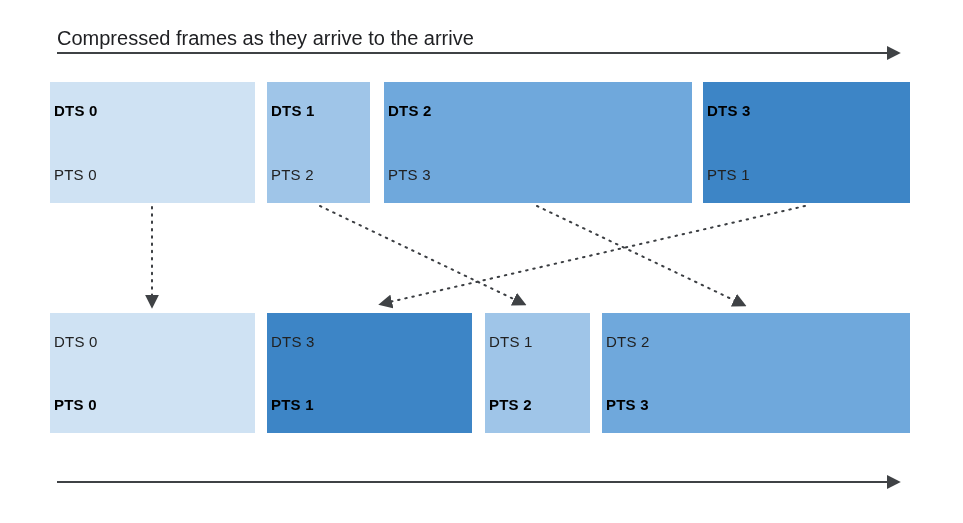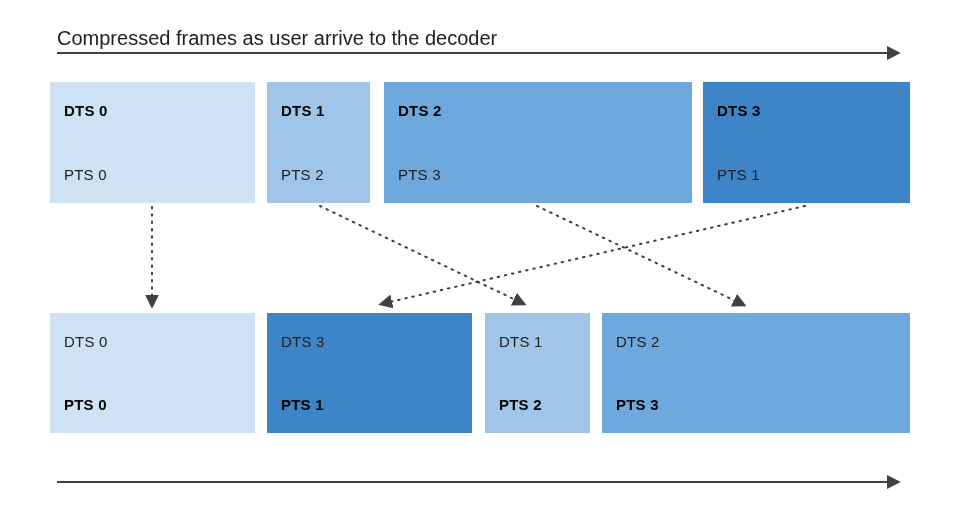--- a/index.html
+++ b/index.html
@@ -38,21 +38,21 @@
     stroke-dasharray:1.5 5.8;
     stroke-linecap:round;
   }
   .arrowhead-shape{fill:#3f4245;}
   .frame-box{
     position:absolute;
     box-sizing:border-box;
     display:flex;
     flex-direction:column;
     justify-content:space-between;
-    padding:21px 12px 21px 14px;
+    padding:21px 12px 21px 4px;
     font-size:15px;
     line-height:15px;
     color:#212121;
     letter-spacing:0.2px;
   }
   .frame-box span{display:block;white-space:nowrap;}
   .emph-dts .dts{font-weight:700;color:#000000;}
   .emph-pts .pts{font-weight:700;color:#000000;}
   
   .tb{top:82px;height:121px;}
@@ -65,21 +65,21 @@
   .b0{left:50px;width:205px;}
   .b1{left:267px;width:205px;}
   .b2{left:485px;width:105px;}
   .b3{left:602px;width:308px;}
 </style>
 </head>
 <body>
 
 <div class="canvas">
 
-  <div class="axis-label top">Compressed frames as user arrive to the decoder</div>
+  <div class="axis-label top">Compressed frames as they arrive to the arrive</div>
 
 
   <div class="frame-box tb t0 emph-dts" style="background-color: rgb(207, 226, 243);">
     <span class="dts">DTS 0</span>
     <span class="pts">PTS 0</span>
   </div>
   <div class="frame-box tb t1 emph-dts" style="background-color: rgb(159, 197, 232);">
     <span class="dts">DTS 1</span>
     <span class="pts">PTS 2</span>
   </div>

